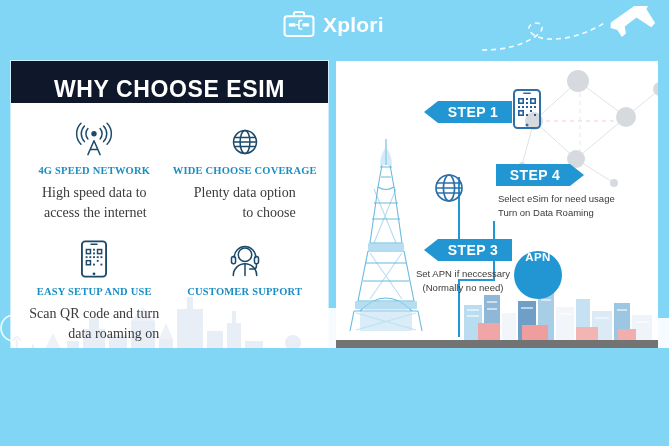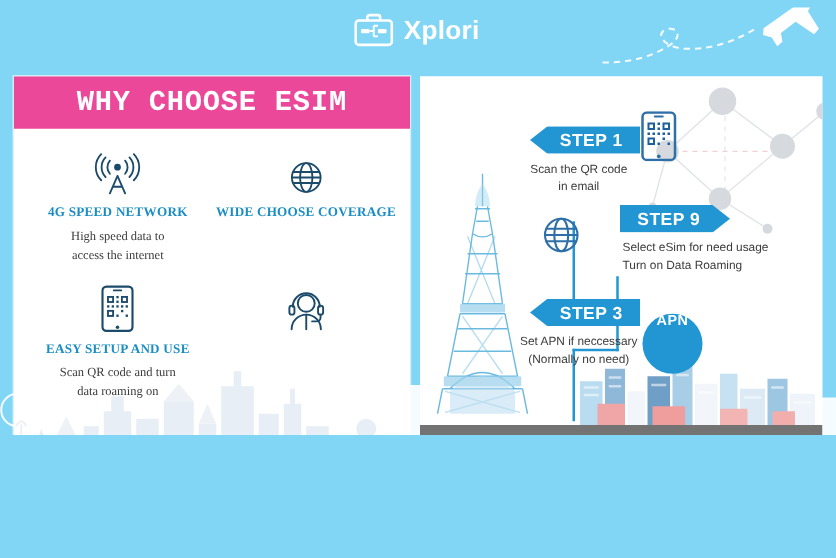--- a/index.html
+++ b/index.html
@@ -21,31 +21,31 @@
   .brand-name{color:#ffffff;font-size:21px;font-weight:bold;letter-spacing:.2px;line-height:1;}
   .plane{position:absolute;left:478px;top:6px;width:180px;height:48px;}
 
   
   .panel-left{
     position:absolute;left:11px;top:61px;width:317px;height:317px;
     background:#ffffff;z-index:5;overflow:hidden;
     box-shadow:0 0 0 1px rgba(255,255,255,.6);
   }
   .panel-left-head{
-    height:42px;background:#ec4899;display:flex;align-items:center;justify-content:center;font-family:Liberation Mono, monospace;
+    height:42px;background:#0f172a;display:flex;align-items:flex-end;justify-content:center;
   }
   .panel-left-head .t{
     color:#ffffff;font-size:23px;font-weight:bold;letter-spacing:.6px;
   }
   .features{position:relative;z-index:3;padding:14px 8px 0 8px;font-family:Liberation Serif, serif;}
   .frow{display:flex;}
   .fcell{width:50%;display:flex;flex-direction:column;align-items:center;text-align:center;}
   .ficon{height:40px;display:flex;align-items:flex-end;justify-content:center;margin-bottom:8px;}
   .ftitle{color:#1a8ec4;font-size:10.5px;font-weight:bold;letter-spacing:.2px;margin-bottom:7px;}
-  .fdesc{color:#3a3a3a;font-size:10px;line-height:1.45;}
+  .fdesc{color:#3a3a3a;font-size:14px;line-height:1.45;text-align:right;}
   .left-city{position:absolute;left:0;bottom:0;width:317px;height:95px;z-index:1;}
 
   
   .panel-right{
     position:absolute;left:336px;top:61px;width:322px;height:317px;
     background:#ffffff;z-index:5;overflow:hidden;
   }
   .net-bg{position:absolute;right:-6px;top:-6px;width:150px;height:150px;z-index:1;opacity:.85;}
   .eiffel{position:absolute;left:8px;top:72px;width:84px;height:200px;z-index:2;}
   .right-city{position:absolute;right:0;bottom:37px;width:200px;height:60px;z-index:1;}
@@ -185,20 +185,24 @@
           <span class="ficon">
             <svg viewBox="0 0 34 34" width="30" height="30">
               <g fill="none" stroke="#1b4a6b" stroke-width="1.7">
                 <circle cx="17" cy="17" r="13"></circle>
                 <ellipse cx="17" cy="17" rx="5.6" ry="13"></ellipse>
                 <path d="M4.6 12 h24.8 M4.6 22 h24.8 M4 17 h26"></path>
               </g>
             </svg>
           </span>
           <div class="ftitle">WIDE CHOOSE COVERAGE</div>
+          <div class="fdesc">
+            <span>Plenty data option</span><br>
+            <span>to choose</span>
+          </div>
         </div>
       </div>
 
       <div class="frow" style="margin-top:14px;">
         <div class="fcell">
           <span class="ficon">
             <svg viewBox="0 0 28 40" width="26" height="38">
               <rect x="1" y="1" width="26" height="38" rx="3.5" fill="none" stroke="#1b4a6b" stroke-width="2"></rect>
               <rect x="10" y="3.4" width="8" height="1.6" rx=".8" fill="#1b4a6b"></rect>
               <circle cx="14" cy="36" r="1.5" fill="#1b4a6b"></circle>
@@ -238,20 +242,21 @@
                 <circle cx="20" cy="11" r="7.5"></circle>
                 <path d="M8 14 a12 12 0 0 1 24 0"></path>
                 <rect x="5" y="13" width="4.5" height="8" rx="2.2"></rect>
                 <rect x="30.5" y="13" width="4.5" height="8" rx="2.2"></rect>
                 <path d="M32.7 21 v2.5 a3.5 3.5 0 0 1 -3.5 3.5 h-4"></path>
                 <path d="M7 34 a13 13 0 0 1 26 0"></path>
                 <path d="M20 21 v13"></path>
               </g>
             </svg>
           </span>
+          <div class="ftitle">CUSTOMER SUPPORT</div>
         </div>
       </div>
 
     </div>
   </div>
 
   <div class="panel-right">
 
     <span class="net-bg">
       <svg viewBox="0 0 150 150" width="150" height="150">
@@ -335,24 +340,20 @@
 
     <div class="connector c1"></div>
     <div class="connector c-h1"></div>
     <div class="connector c2"></div>
     <div class="connector c-h2"></div>
     <div class="connector c3"></div>
 
     <div class="step" id="step1">
       <div class="arrow left-point">
         <span>STEP 1</span>
-      </div>
-      <div class="step-desc">
-        <span>Scan the QR code</span><br>
-        <span>in email</span>
       </div>
     </div>
 
     <span class="phone-qr">
       <svg viewBox="0 0 28 40" width="30" height="40">
         <rect x="1" y="1" width="26" height="38" rx="3.5" fill="none" stroke="#2f6fa8" stroke-width="2"></rect>
         <rect x="10" y="3.4" width="8" height="1.6" rx=".8" fill="#2f6fa8"></rect>
         <circle cx="14" cy="36" r="1.5" fill="#2f6fa8"></circle>
         <g fill="#1f5f9c">
           <rect x="5" y="9" width="6" height="6"></rect>
@@ -372,21 +373,21 @@
         <g fill="#ffffff">
           <rect x="6.6" y="10.6" width="2.8" height="2.8"></rect>
             <rect x="18.6" y="10.6" width="2.8" height="2.8"></rect>
           <rect x="6.6" y="22.6" width="2.8" height="2.8"></rect>
         </g>
       </svg>
     </span>
 
     <div class="step" id="step2">
       <div class="arrow right-point">
-        <span>STEP 9</span>
+        <span>STEP 4</span>
       </div>
       <div class="step-desc">
         <span>Select eSim for need usage</span><br>
         <span>Turn on Data Roaming</span>
       </div>
     </div>
 
     <span class="globe-mid">
       <svg viewBox="0 0 34 34" width="34" height="34">
         <g fill="none" stroke="#2f6fa8" stroke-width="1.7">

